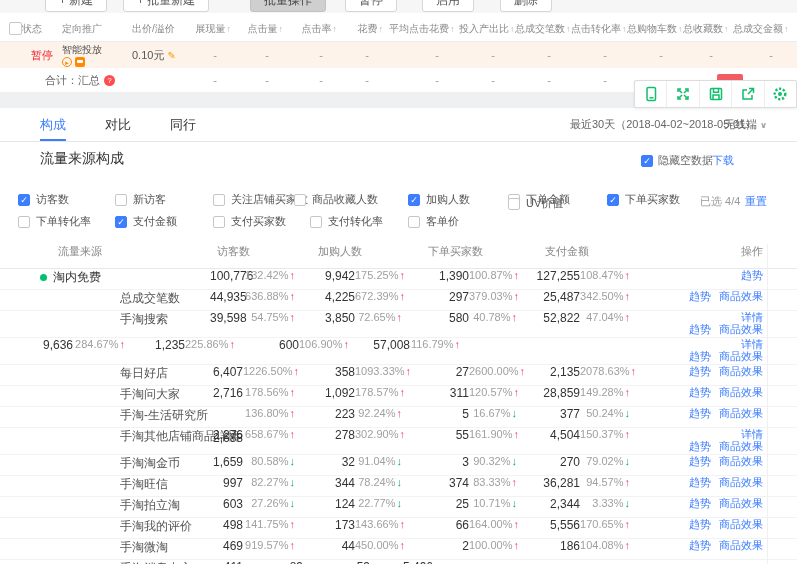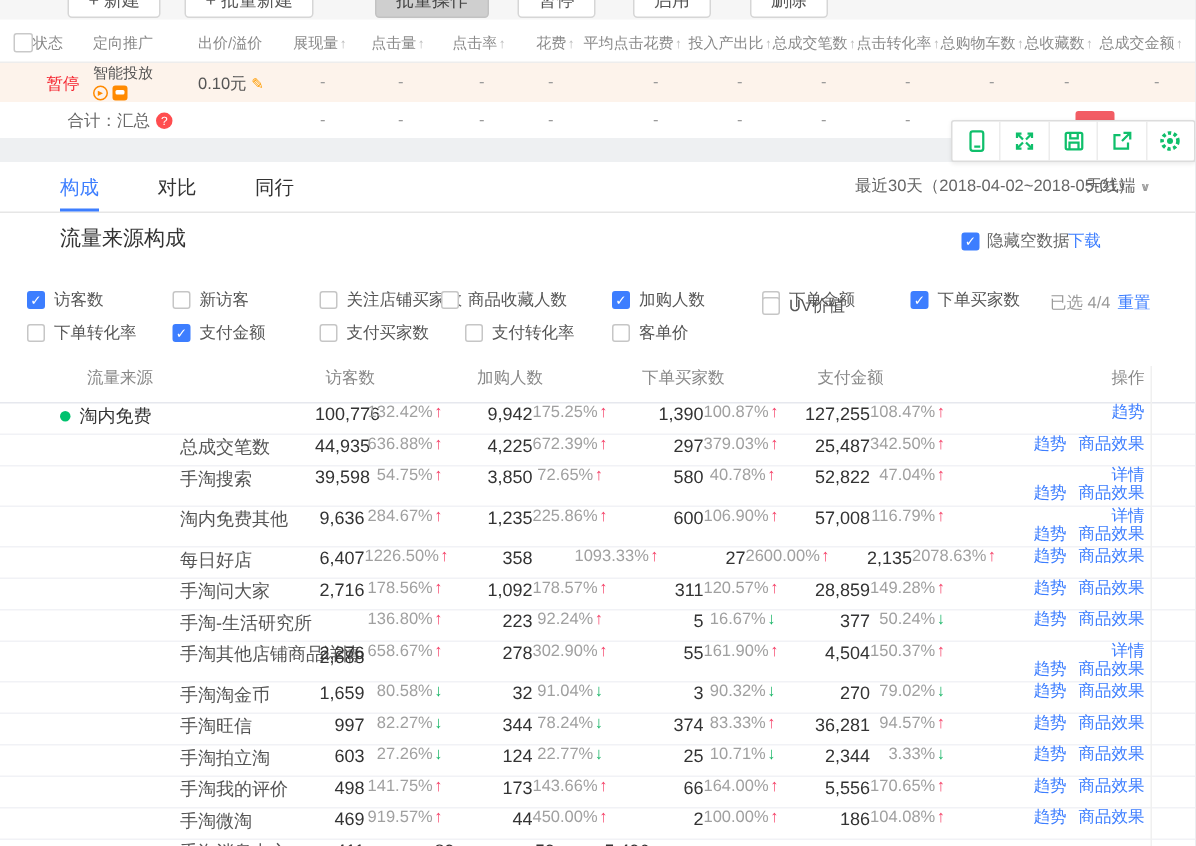--- a/index.html
+++ b/index.html
@@ -331,23 +331,20 @@
             <span class="opline">
               <a class="lk">详情</a>
             </span>
             <span class="opline">
               <a class="lk">趋势</a>
               <a class="lk">商品效果</a>
             </span>
           </span>
         </div>
         <div class="srow tall">
-          <span class="c-name child">
-            <span>淘内免费其他</span>
-          </span>
           <span class="c-val" style="width: 33px;">9,636</span>
           <span class="c-chg" style="width: 52px;">284.67%<i class="arr up">↑</i></span>
           <span class="c-val" style="width: 60px;">1,235</span>
           <span class="c-chg" style="width: 47px;">225.86%<i class="arr up">↑</i></span>
           <span class="c-val" style="width: 67px;">600</span>
           <span class="c-chg" style="width: 48px;">106.90%<i class="arr up">↑</i></span>
           <span class="c-val" style="width: 63px;">57,008</span>
           <span class="c-chg" style="width: 50px;">116.79%<i class="arr up">↑</i></span>
           <span class="c-ops">
             <span class="opline">
@@ -359,21 +356,21 @@
             </span>
           </span>
         </div>
         <div class="srow">
           <span class="c-name child">
             <span>每日好店</span>
           </span>
           <span class="c-val" style="width: 33px;">6,407</span>
           <span class="c-chg" style="width: 52px;">1226.50%<i class="arr up">↑</i></span>
           <span class="c-val" style="width: 60px;">358</span>
-          <span class="c-chg" style="width: 47px; margin-left: 28px;">1093.33%<i class="arr up">↑</i></span>
+          <span class="c-chg" style="width: 47px;">1093.33%<i class="arr up">↑</i></span>
           <span class="c-val" style="width: 67px;">27</span>
           <span class="c-chg" style="width: 48px;">2600.00%<i class="arr up">↑</i></span>
           <span class="c-val" style="width: 63px;">2,135</span>
           <span class="c-chg" style="width: 50px;">2078.63%<i class="arr up">↑</i></span>
           <span class="c-ops">
             <span class="opline">
               <a class="lk">趋势</a>
               <a class="lk">商品效果</a>
             </span>
           </span>

